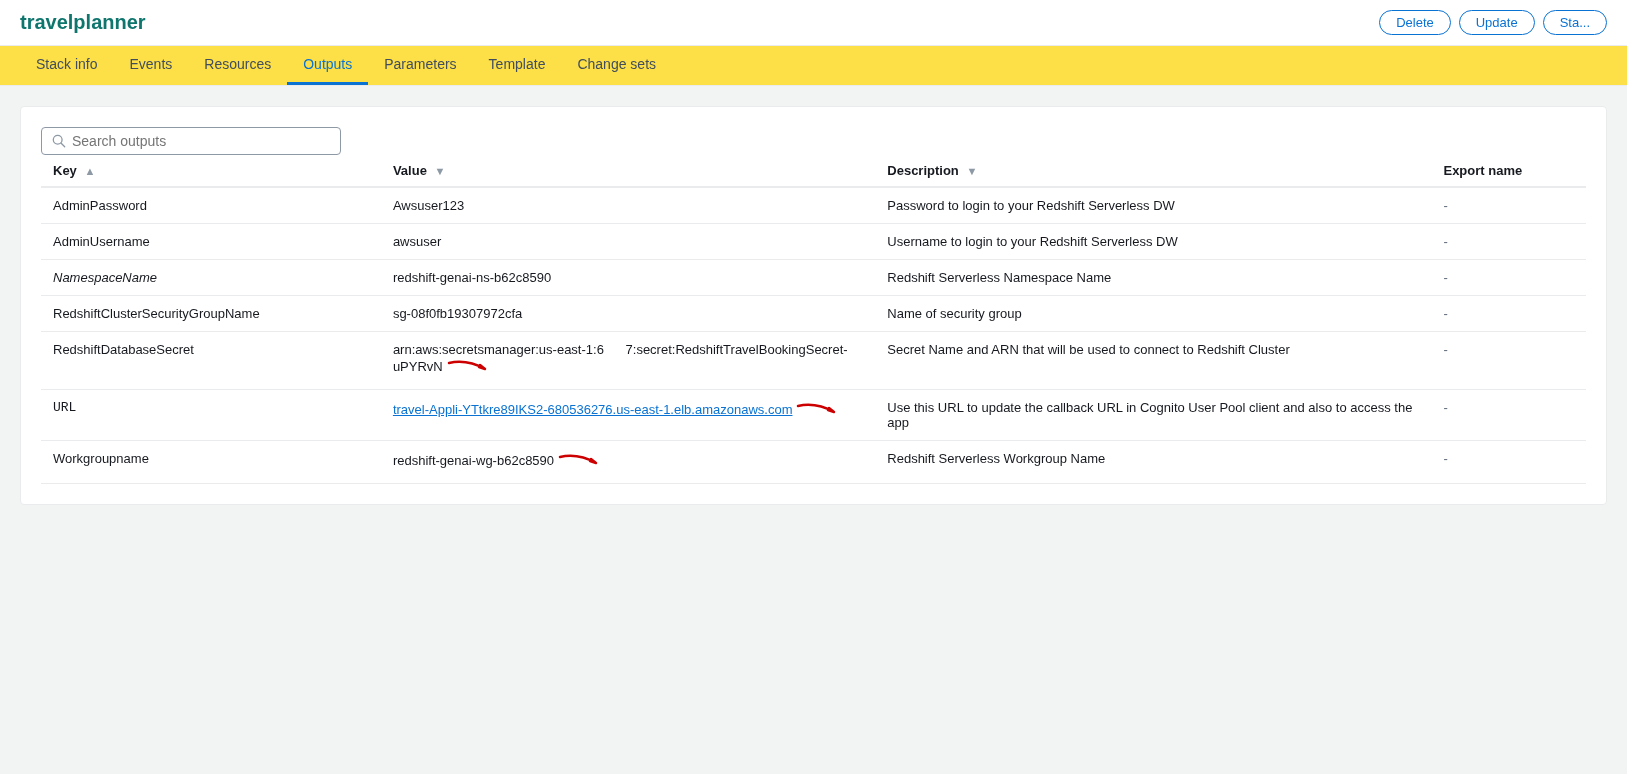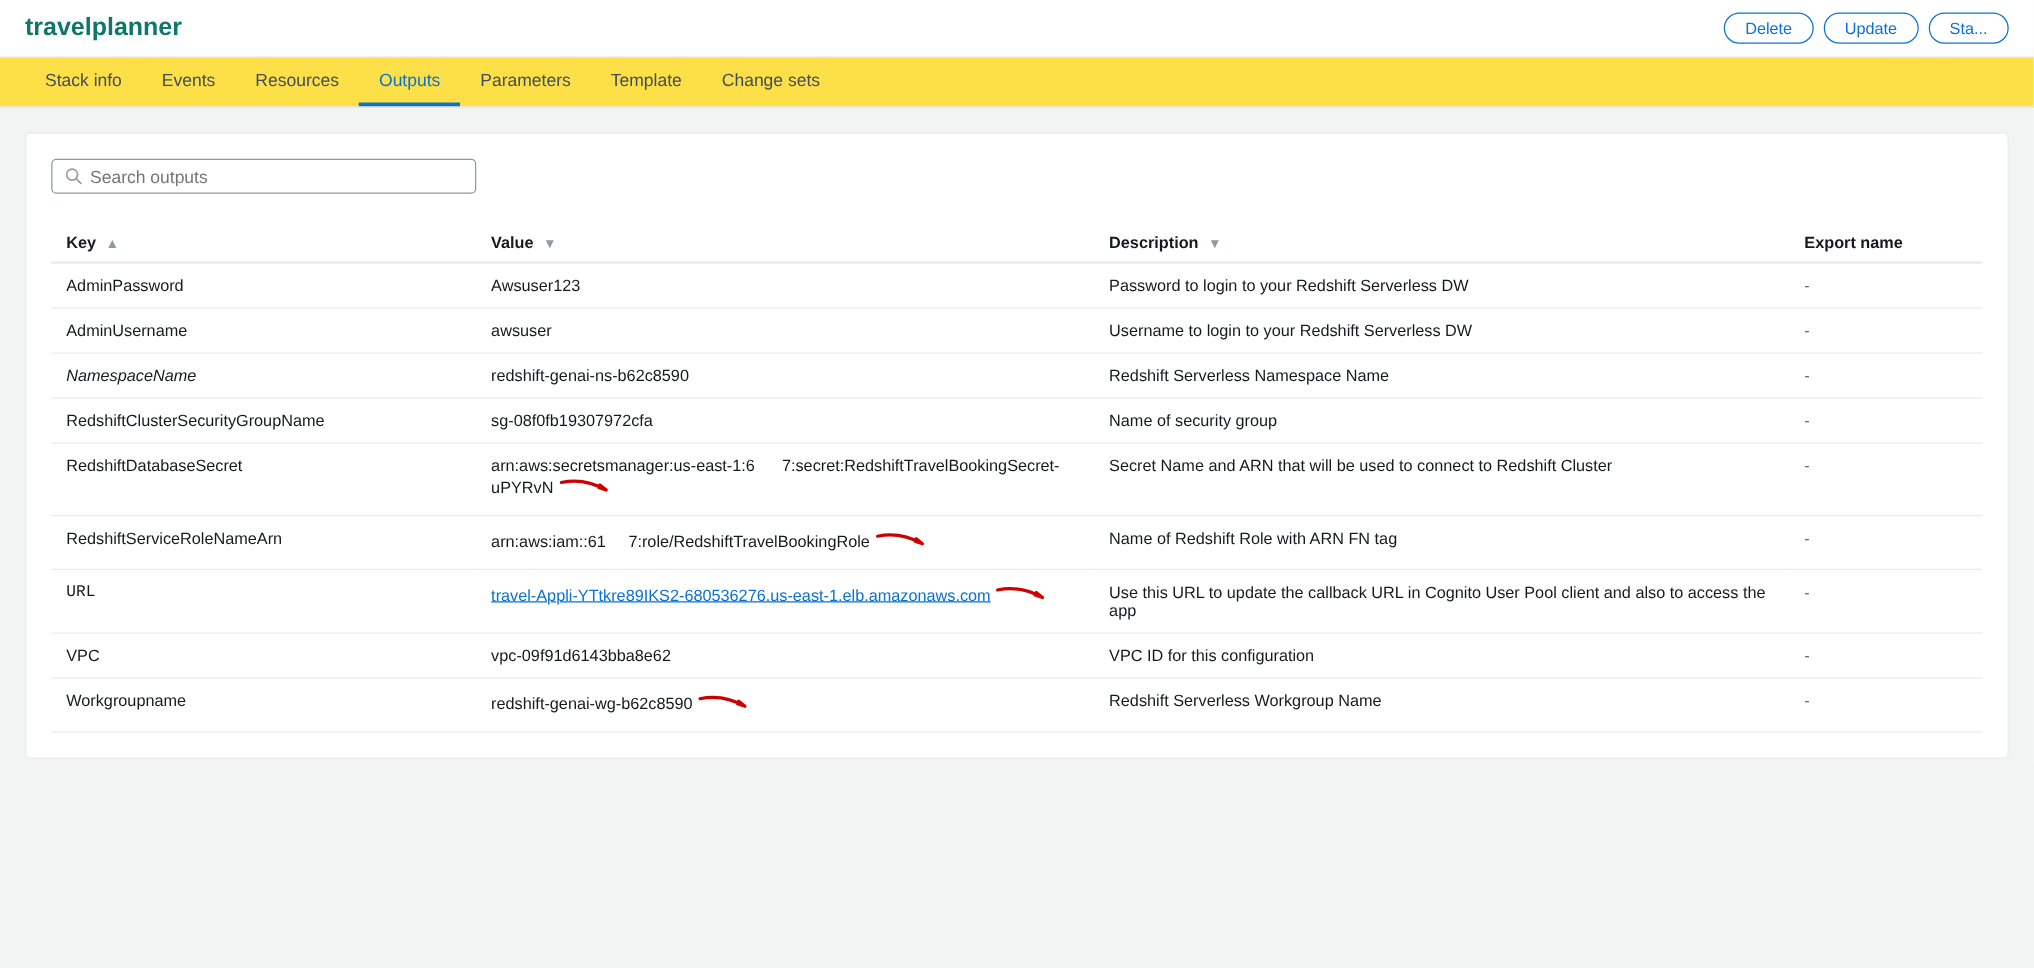--- a/index.html
+++ b/index.html
@@ -65,22 +65,22 @@
       margin-bottom: 14px;
     }
     .panel-title span { font-weight: 400; color: #5f6b7a; font-size: 16px; margin-left: 4px; }
 
     .search-box {
       display: flex;
       align-items: center;
       border: 1px solid #8d99a5;
       border-radius: 4px;
       padding: 5px 10px;
-      width: 340px;
-      margin-bottom: 23px;
+      width: 300px;
+      margin-bottom: 0;
       background: #fff;
     }
     .search-box input {
       border: none;
       outline: none;
       font-size: 14px;
       color: #5f6b7a;
       width: 100%;
       margin-left: 6px;
     }
@@ -203,42 +203,28 @@
           </tr>
           <tr>
             <td style="font-weight: 400;">RedshiftDatabaseSecret</td>
             <td class="value-cell">arn:aws:secretsmanager:us-east-1:6&nbsp;&nbsp;&nbsp;&nbsp;&nbsp;&nbsp;7:secret:RedshiftTravelBookingSecret-uPYRvN<span><svg width="48" height="22" viewBox="0 0 48 22" style="display:inline-block;vertical-align:middle;margin-left:4px;">
       <path d="M2 6 Q20 2 38 12 L32 10 M38 12 L33 8" stroke="#cc0000" stroke-width="2.5" fill="none" stroke-linecap="round" stroke-linejoin="round"></path>
     </svg></span></td>
             <td>Secret Name and ARN that will be used to connect to Redshift Cluster</td>
             <td class="dash">-</td>
           </tr>
           <tr>
-            <td style="font-weight: 400;">RedshiftServiceRoleNameArn</td>
-            <td class="value-cell">arn:aws:iam::61&nbsp;&nbsp;&nbsp;&nbsp;&nbsp;7:role/RedshiftTravelBookingRole<span><svg width="48" height="22" viewBox="0 0 48 22" style="display:inline-block;vertical-align:middle;margin-left:4px;">
-      <path d="M2 6 Q20 2 38 12 L32 10 M38 12 L33 8" stroke="#cc0000" stroke-width="2.5" fill="none" stroke-linecap="round" stroke-linejoin="round"></path>
-    </svg></span></td>
-            <td>Name of Redshift Role with ARN FN tag</td>
-            <td class="dash">-</td>
-          </tr>
-          <tr>
             <td style="font-weight: 400; font-family: Liberation Mono, monospace;">URL</td>
             <td class="value-cell"><a href="#" class="link-blue">travel-Appli-YTtkre89IKS2-680536276.us-east-1.elb.amazonaws.com</a><span><svg width="48" height="22" viewBox="0 0 48 22" style="display:inline-block;vertical-align:middle;margin-left:4px;">
       <path d="M2 6 Q20 2 38 12 L32 10 M38 12 L33 8" stroke="#cc0000" stroke-width="2.5" fill="none" stroke-linecap="round" stroke-linejoin="round"></path>
     </svg></span></td>
             <td>Use this URL to update the callback URL in Cognito User Pool client and also to access the app</td>
             <td class="dash">-</td>
           </tr>
           <tr>
-            <td style="font-weight: 400;">VPC</td>
-            <td class="value-cell">vpc-09f91d6143bba8e62</td>
-            <td>VPC ID for this configuration</td>
-            <td class="dash">-</td>
-          </tr>
-          <tr>
             <td style="font-weight: 400;">Workgroupname</td>
             <td class="value-cell">redshift-genai-wg-b62c8590<span><svg width="48" height="22" viewBox="0 0 48 22" style="display:inline-block;vertical-align:middle;margin-left:4px;">
       <path d="M2 6 Q20 2 38 12 L32 10 M38 12 L33 8" stroke="#cc0000" stroke-width="2.5" fill="none" stroke-linecap="round" stroke-linejoin="round"></path>
     </svg></span></td>
             <td>Redshift Serverless Workgroup Name</td>
             <td class="dash">-</td>
           </tr>
         </tbody>
     </table>
   </div>

